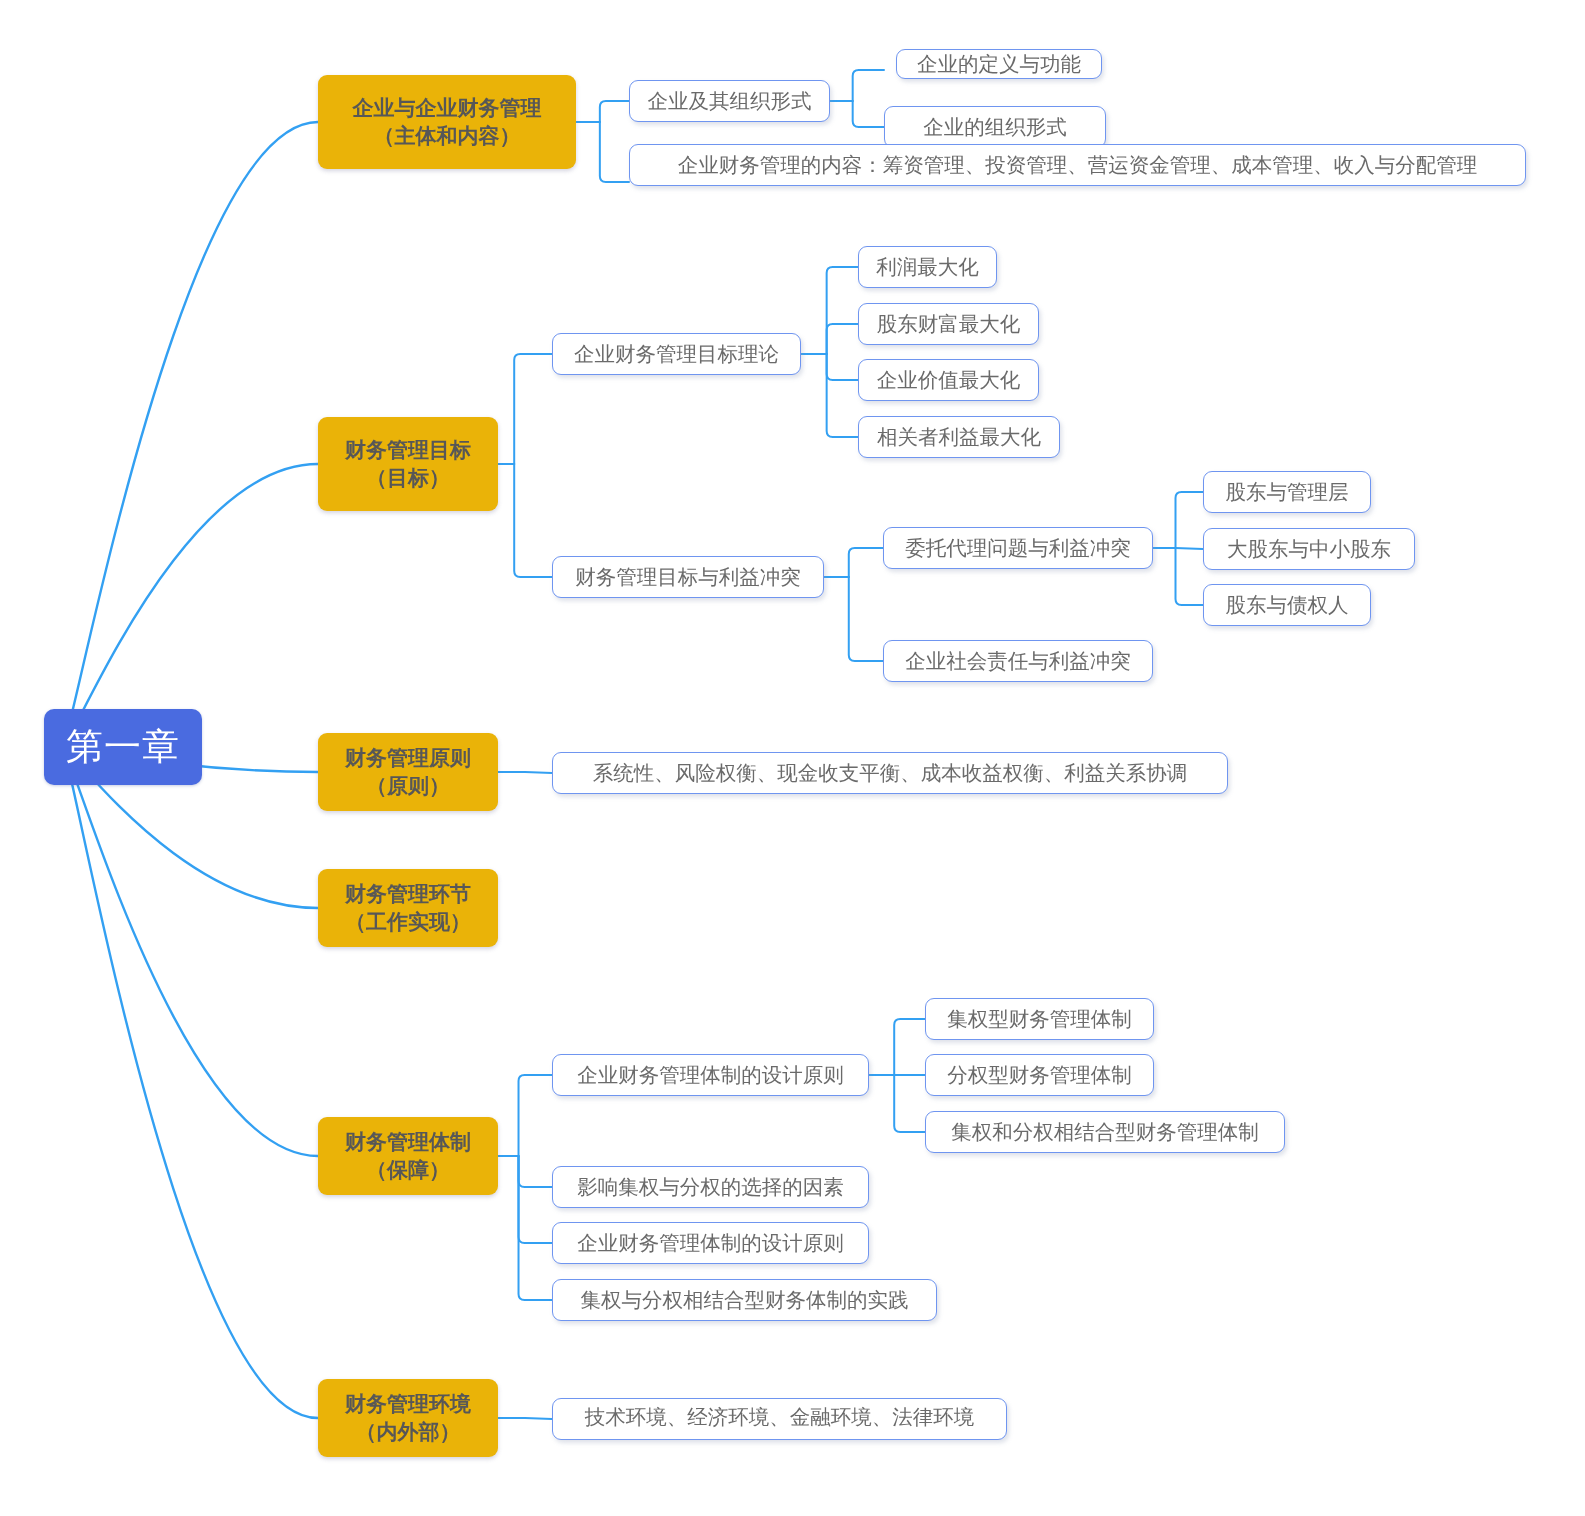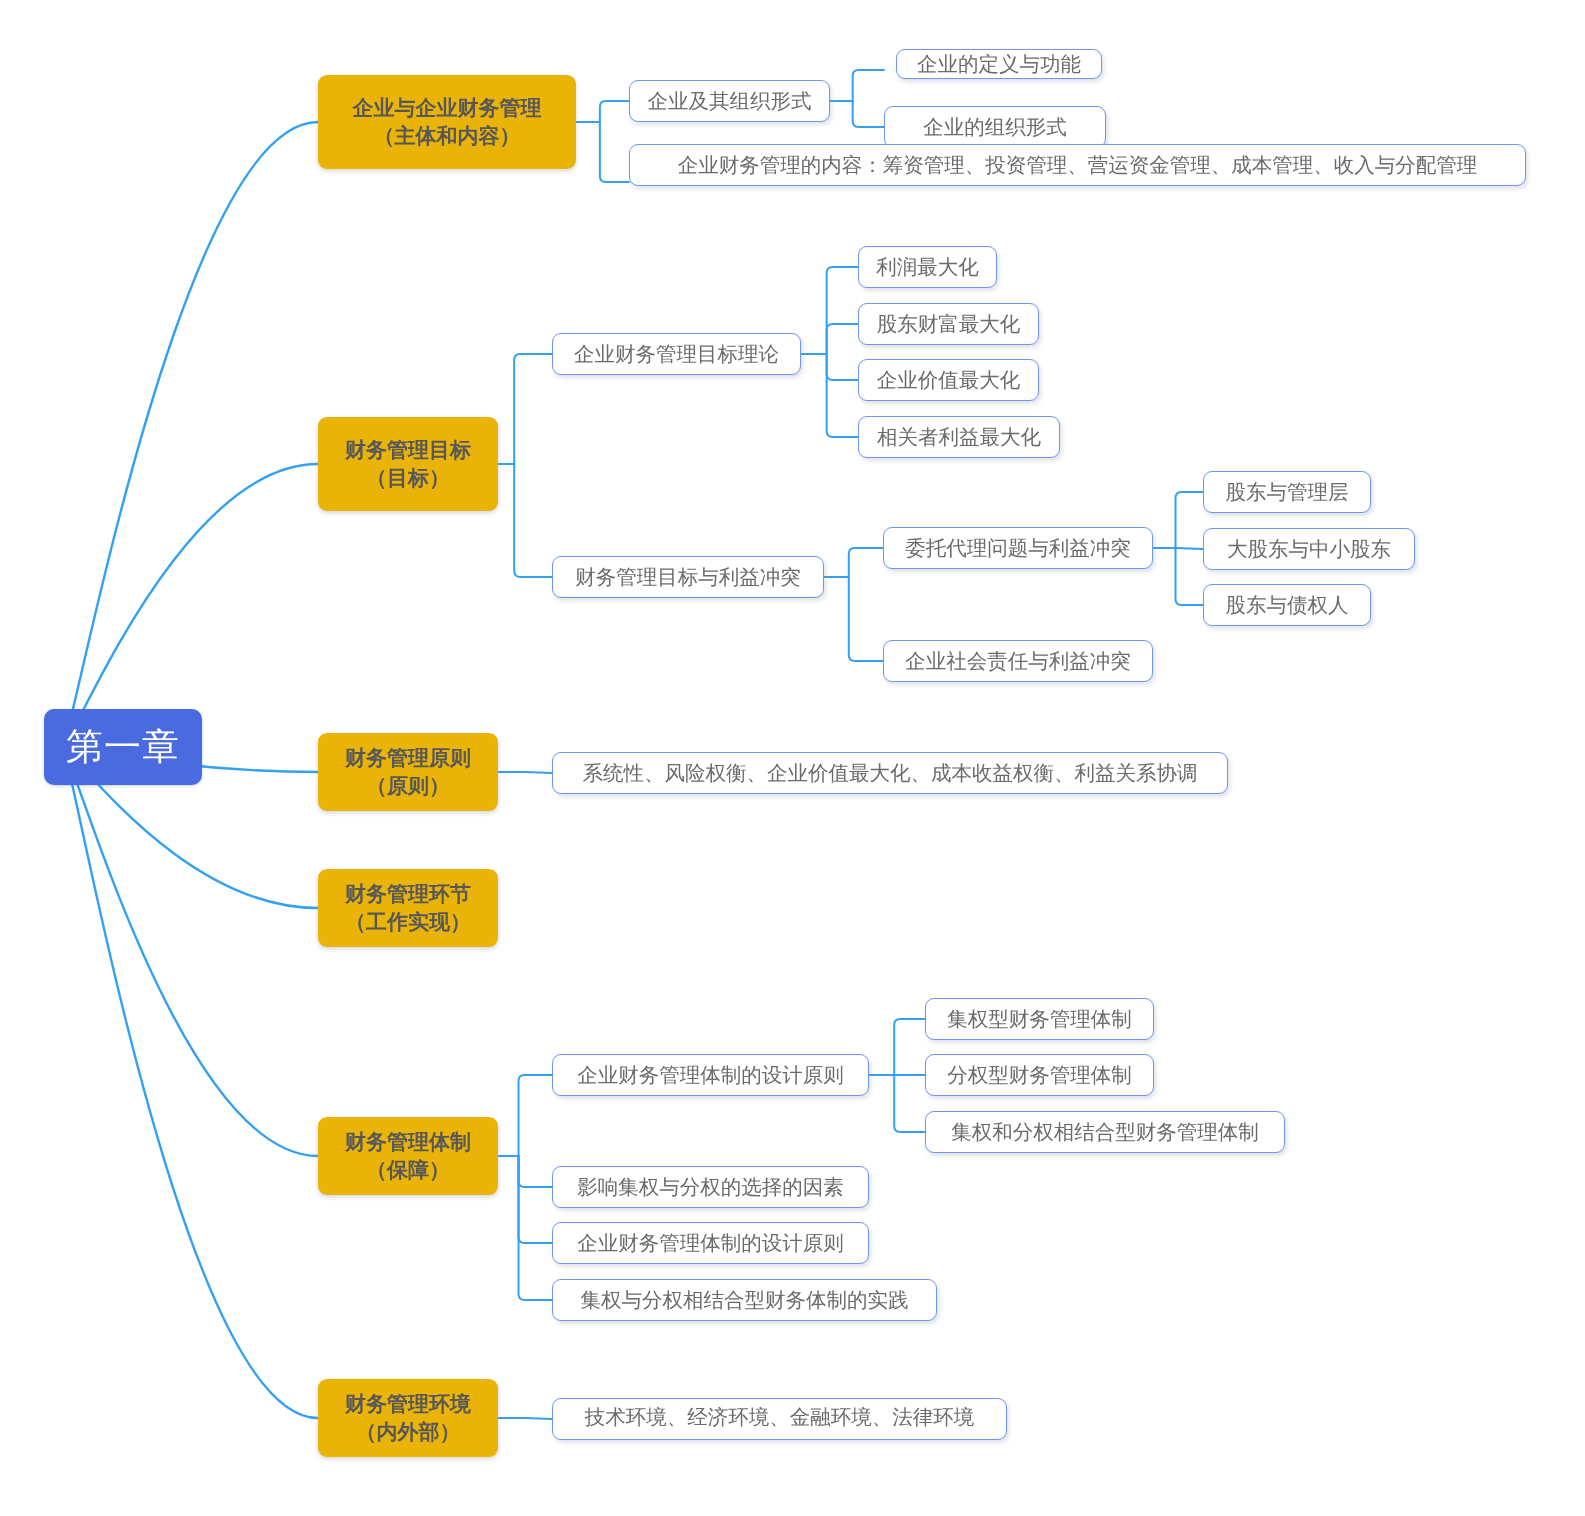--- a/index.html
+++ b/index.html
@@ -135,21 +135,21 @@
   <div class="node leaf" style="left:858px;top:416px;width:202px;height:42px;">相关者利益最大化</div>
   <div class="node leaf" style="left:552px;top:556px;width:272px;height:42px;">财务管理目标与利益冲突</div>
   <div class="node leaf" style="left:883px;top:527px;width:270px;height:42px;">委托代理问题与利益冲突</div>
   <div class="node leaf" style="left:1203px;top:471px;width:168px;height:42px;">股东与管理层</div>
   <div class="node leaf" style="left:1203px;top:528px;width:212px;height:42px;">大股东与中小股东</div>
   <div class="node leaf" style="left:1203px;top:584px;width:168px;height:42px;">股东与债权人</div>
   <div class="node lv1" style="left:318px;top:733px;width:180px;height:78px;">财务管理原则
 （原则）</div>
 
   <div class="node leaf" style="left:883px;top:640px;width:270px;height:42px;">企业社会责任与利益冲突</div>
-  <div class="node leaf wide" style="left:552px;top:752px;width:676px;height:42px;">系统性、风险权衡、企业价值最大化、成本收益权衡、利益关系协调</div>
+  <div class="node leaf wide" style="left:552px;top:752px;width:676px;height:42px;">系统性、风险权衡、现金收支平衡、成本收益权衡、利益关系协调</div>
 
   <div class="node lv1" style="left:318px;top:869px;width:180px;height:78px;">财务管理环节
 （工作实现）</div>
 
   <div class="node lv1" style="left:318px;top:1117px;width:180px;height:78px;">财务管理体制
 （保障）</div>
   <div class="node leaf" style="left:552px;top:1054px;width:317px;height:42px;">企业财务管理体制的设计原则</div>
   <div class="node leaf" style="left:925px;top:998px;width:229px;height:42px;">集权型财务管理体制</div>
   <div class="node leaf" style="left:925px;top:1054px;width:229px;height:42px;">分权型财务管理体制</div>
   <div class="node leaf" style="left:925px;top:1111px;width:360px;height:42px;">集权和分权相结合型财务管理体制</div>

